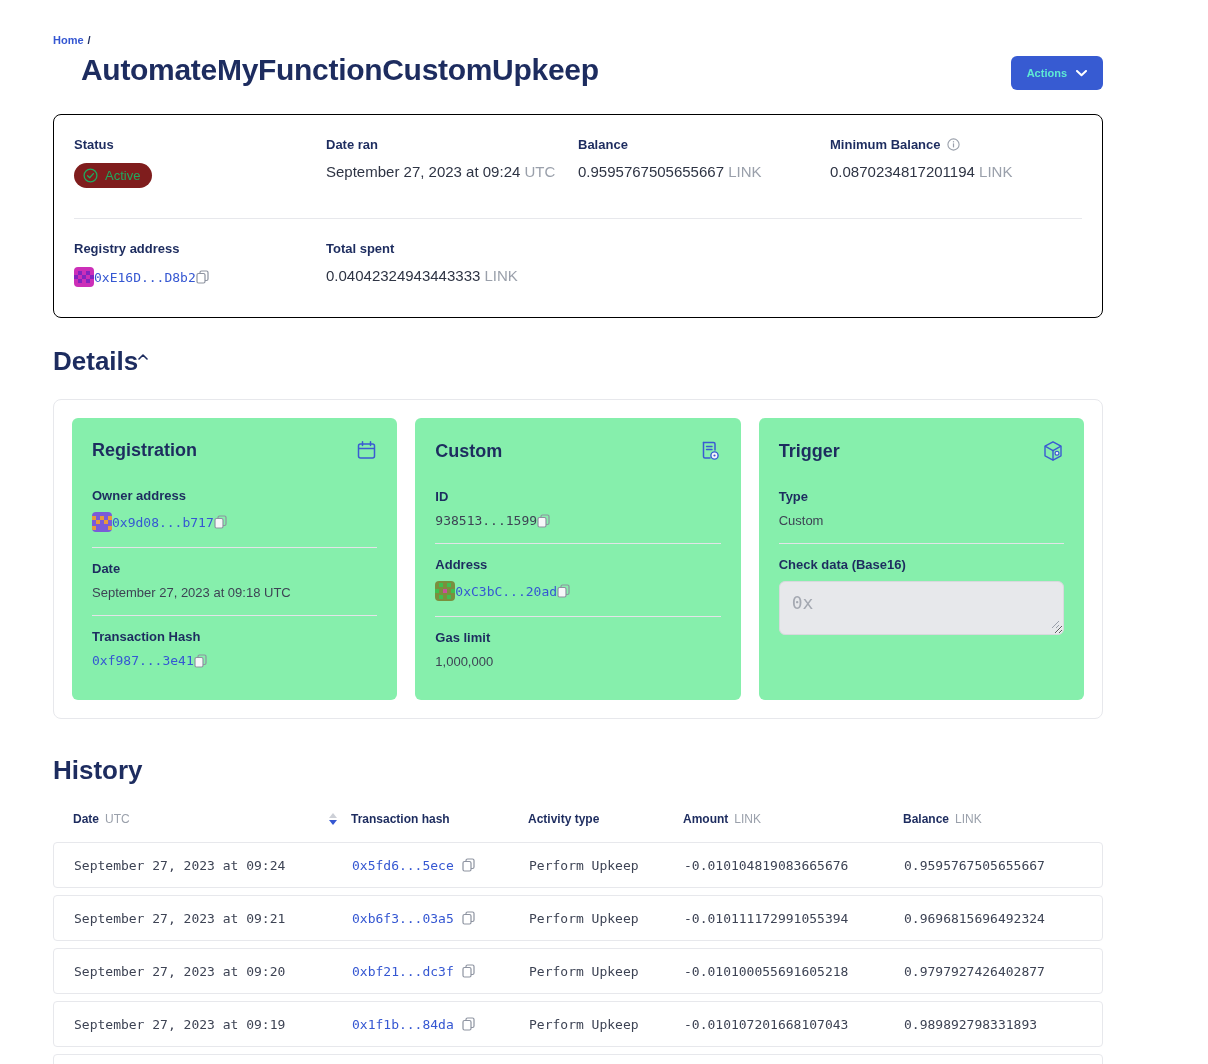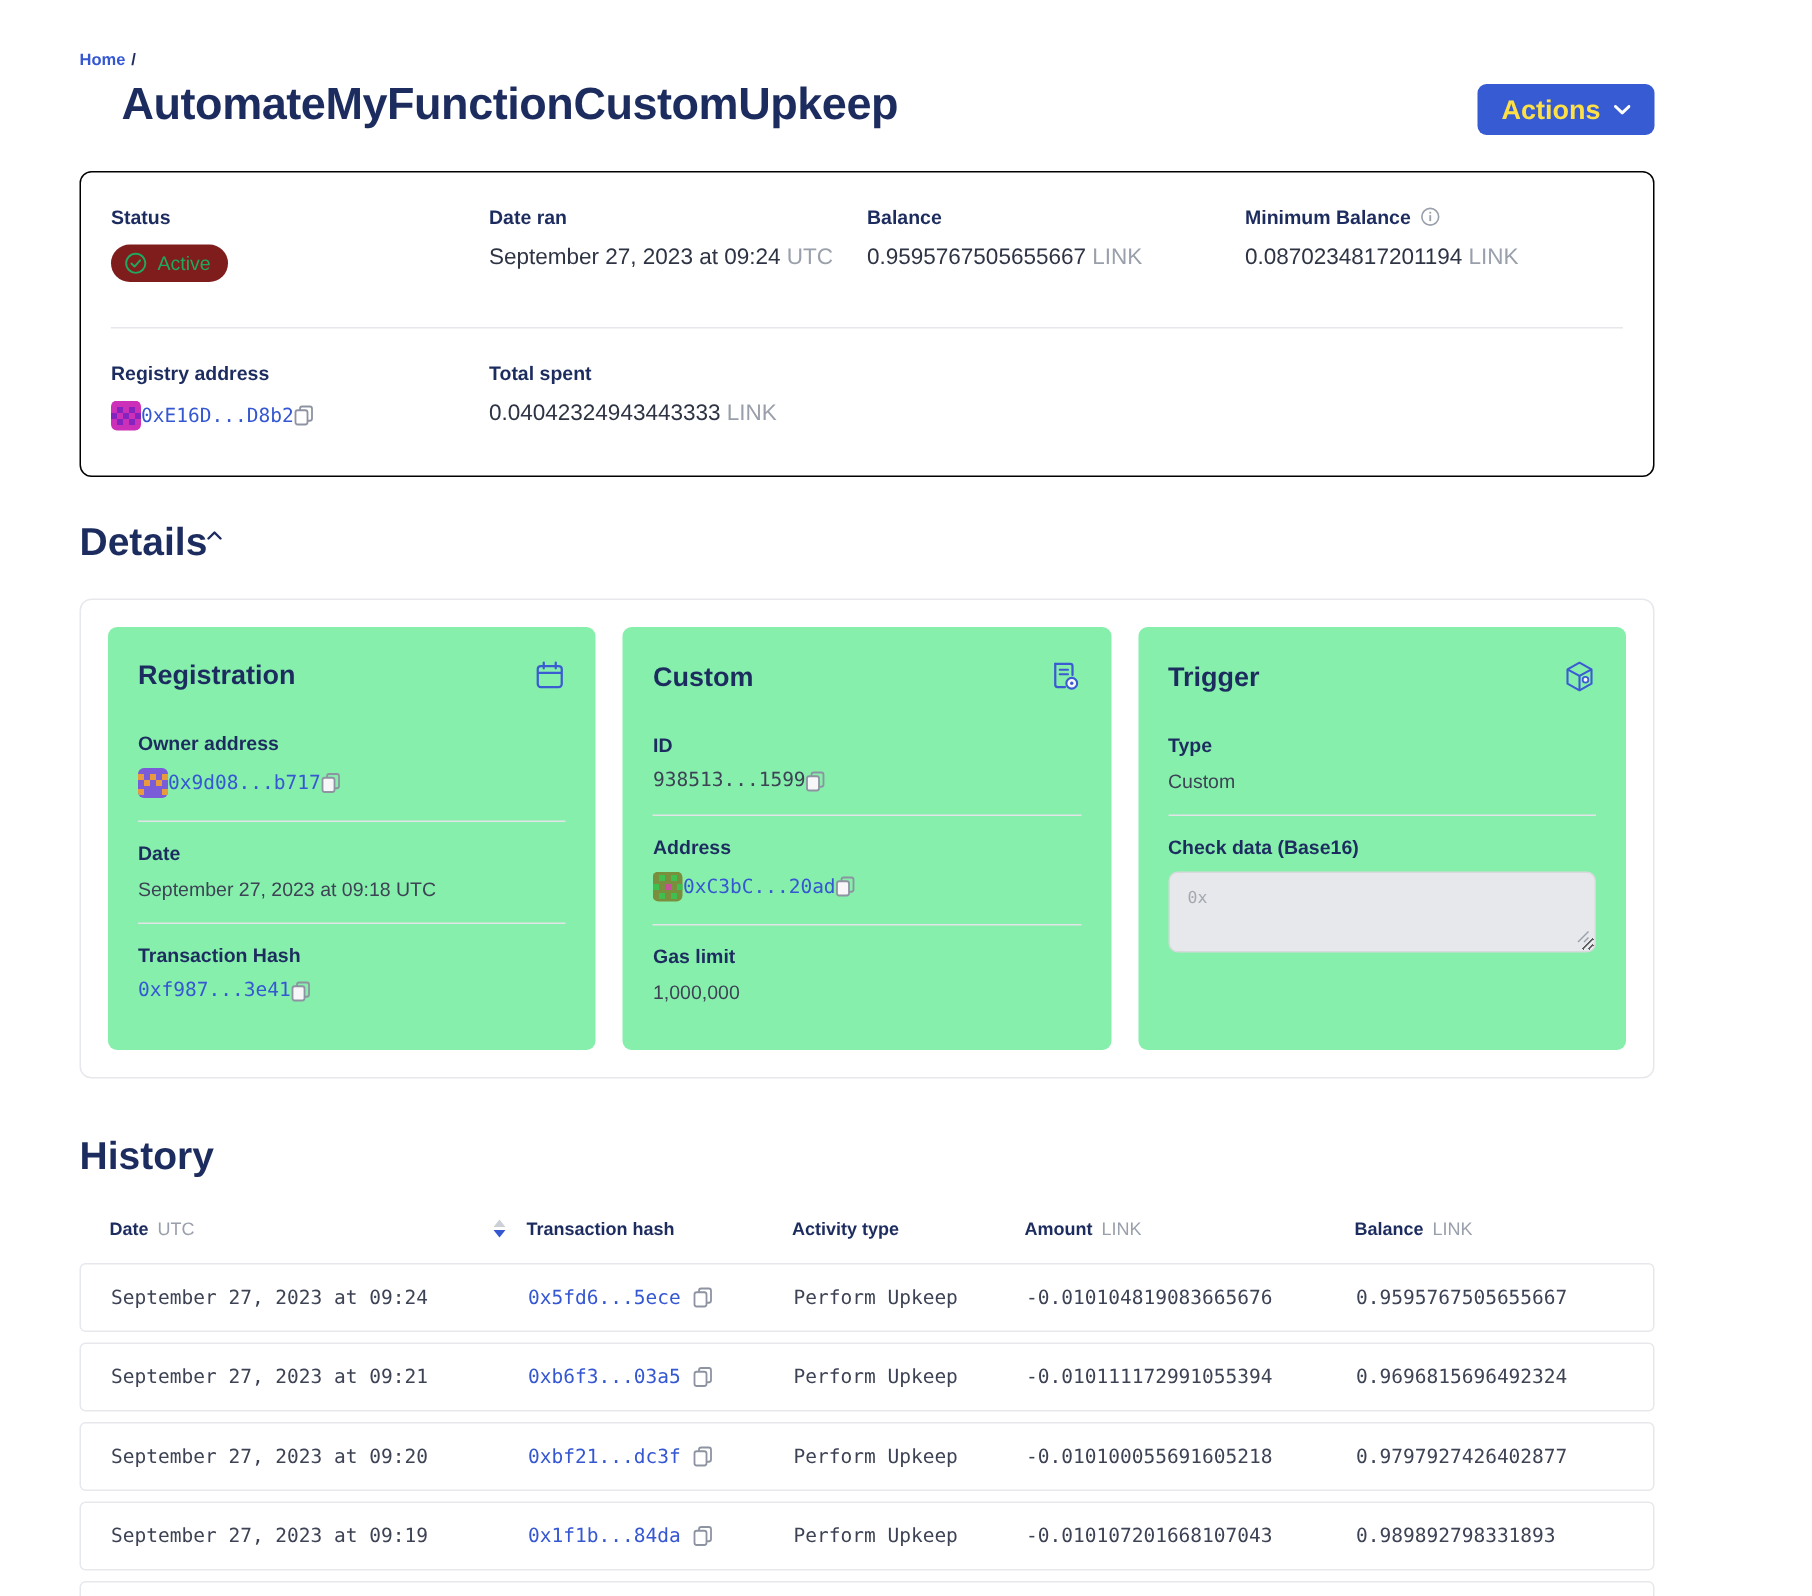--- a/index.html
+++ b/index.html
@@ -10,22 +10,22 @@
     width:1208px; height:1064px; overflow:hidden;
   }
   .page { width:1050px; margin-left:53px; padding-top:34px; }
 
   
   .breadcrumb { font-size:11px; font-weight:bold; color:#1d2c5f; }
   .breadcrumb a { color:#3557d2; text-decoration:none; margin-right:4px; }
   .title-row { display:flex; justify-content:space-between; align-items:center; margin-top:4px; margin-bottom:24px;margin-left:28px; }
   h1 { font-size:30px; font-weight:bold; color:#1d2c5f; letter-spacing:-0.3px; }
   .actions-btn {
-    background:#375bd2; color:#fde047; border:none; border-radius:6px;
-    height:34px; padding:0 16px; font-size:18px; font-weight:bold;
+    background:#375bd2; color:#5eead4; border:none; border-radius:6px;
+    height:34px; padding:0 16px; font-size:11px; font-weight:bold;
     display:flex; align-items:center; gap:9px; cursor:pointer; margin-top:6px;
     font-family:inherit;
   }
 
   
   .summary-card { border:1px solid #000000; border-radius:8px; margin-bottom:28px; }
   .summary-row { display:grid; grid-template-columns:repeat(4,1fr); padding:22px 20px 30px 20px; }
   .summary-divider { border:none; border-top:1px solid #e7e8ec; margin:0 20px; }
   .kv-label { font-size:13px; font-weight:bold; color:#1d2c5f; margin-bottom:11px; display:flex; align-items:center; gap:6px; }
   .kv-value { font-size:15px; color:#2e3444; }
@@ -50,21 +50,21 @@
   .details-panel { border:1px solid #e7e8ec; border-radius:8px; padding:18px; display:flex; gap:18px; }
   .detail-card { background:#86efac; border-radius:6px; padding:4px 20px 16px 20px; flex:1 1 0; }
   .card-head { display:flex; justify-content:space-between; align-items:center; padding:18px 0 14px 0; }
   .card-title { font-size:18px; font-weight:bold; color:#1d2c5f; }
   .card-section { padding:13px 0 15px 0; }
   .card-section + .card-section { border-top:1px solid #e3e4e8; }
   .field-label { font-size:13px; font-weight:bold; color:#1d2c5f; margin-bottom:9px; }
   .field-value { font-size:13px; color:#3d4354; }
   .checkdata-box {
     width:100%; height:54px; background:#e7e8eb; border:1px solid #d8d9dd; border-radius:6px;
-    font-family:"DejaVu Sans Mono",monospace; font-size:11px; color:#3d4354;
+    font-family:"DejaVu Sans Mono",monospace; font-size:18px; color:#3d4354;
     padding:10px 12px; resize:vertical; position:relative;
   }
   .checkdata-box::placeholder { color:#a4a8b1; }
   .checkdata-wrap { position:relative; }
   .resize-grip { position:absolute; right:4px; bottom:6px; pointer-events:none; }
 
   
   .history-head { display:grid; grid-template-columns:278px 177px 155px 220px 1fr; padding:0 20px; margin-bottom:16px; align-items:center; }
   .th { font-size:12px; font-weight:bold; color:#1d2c5f; display:flex; align-items:center; gap:6px; }
   .th .unit { font-weight:normal; font-size:12px; }

